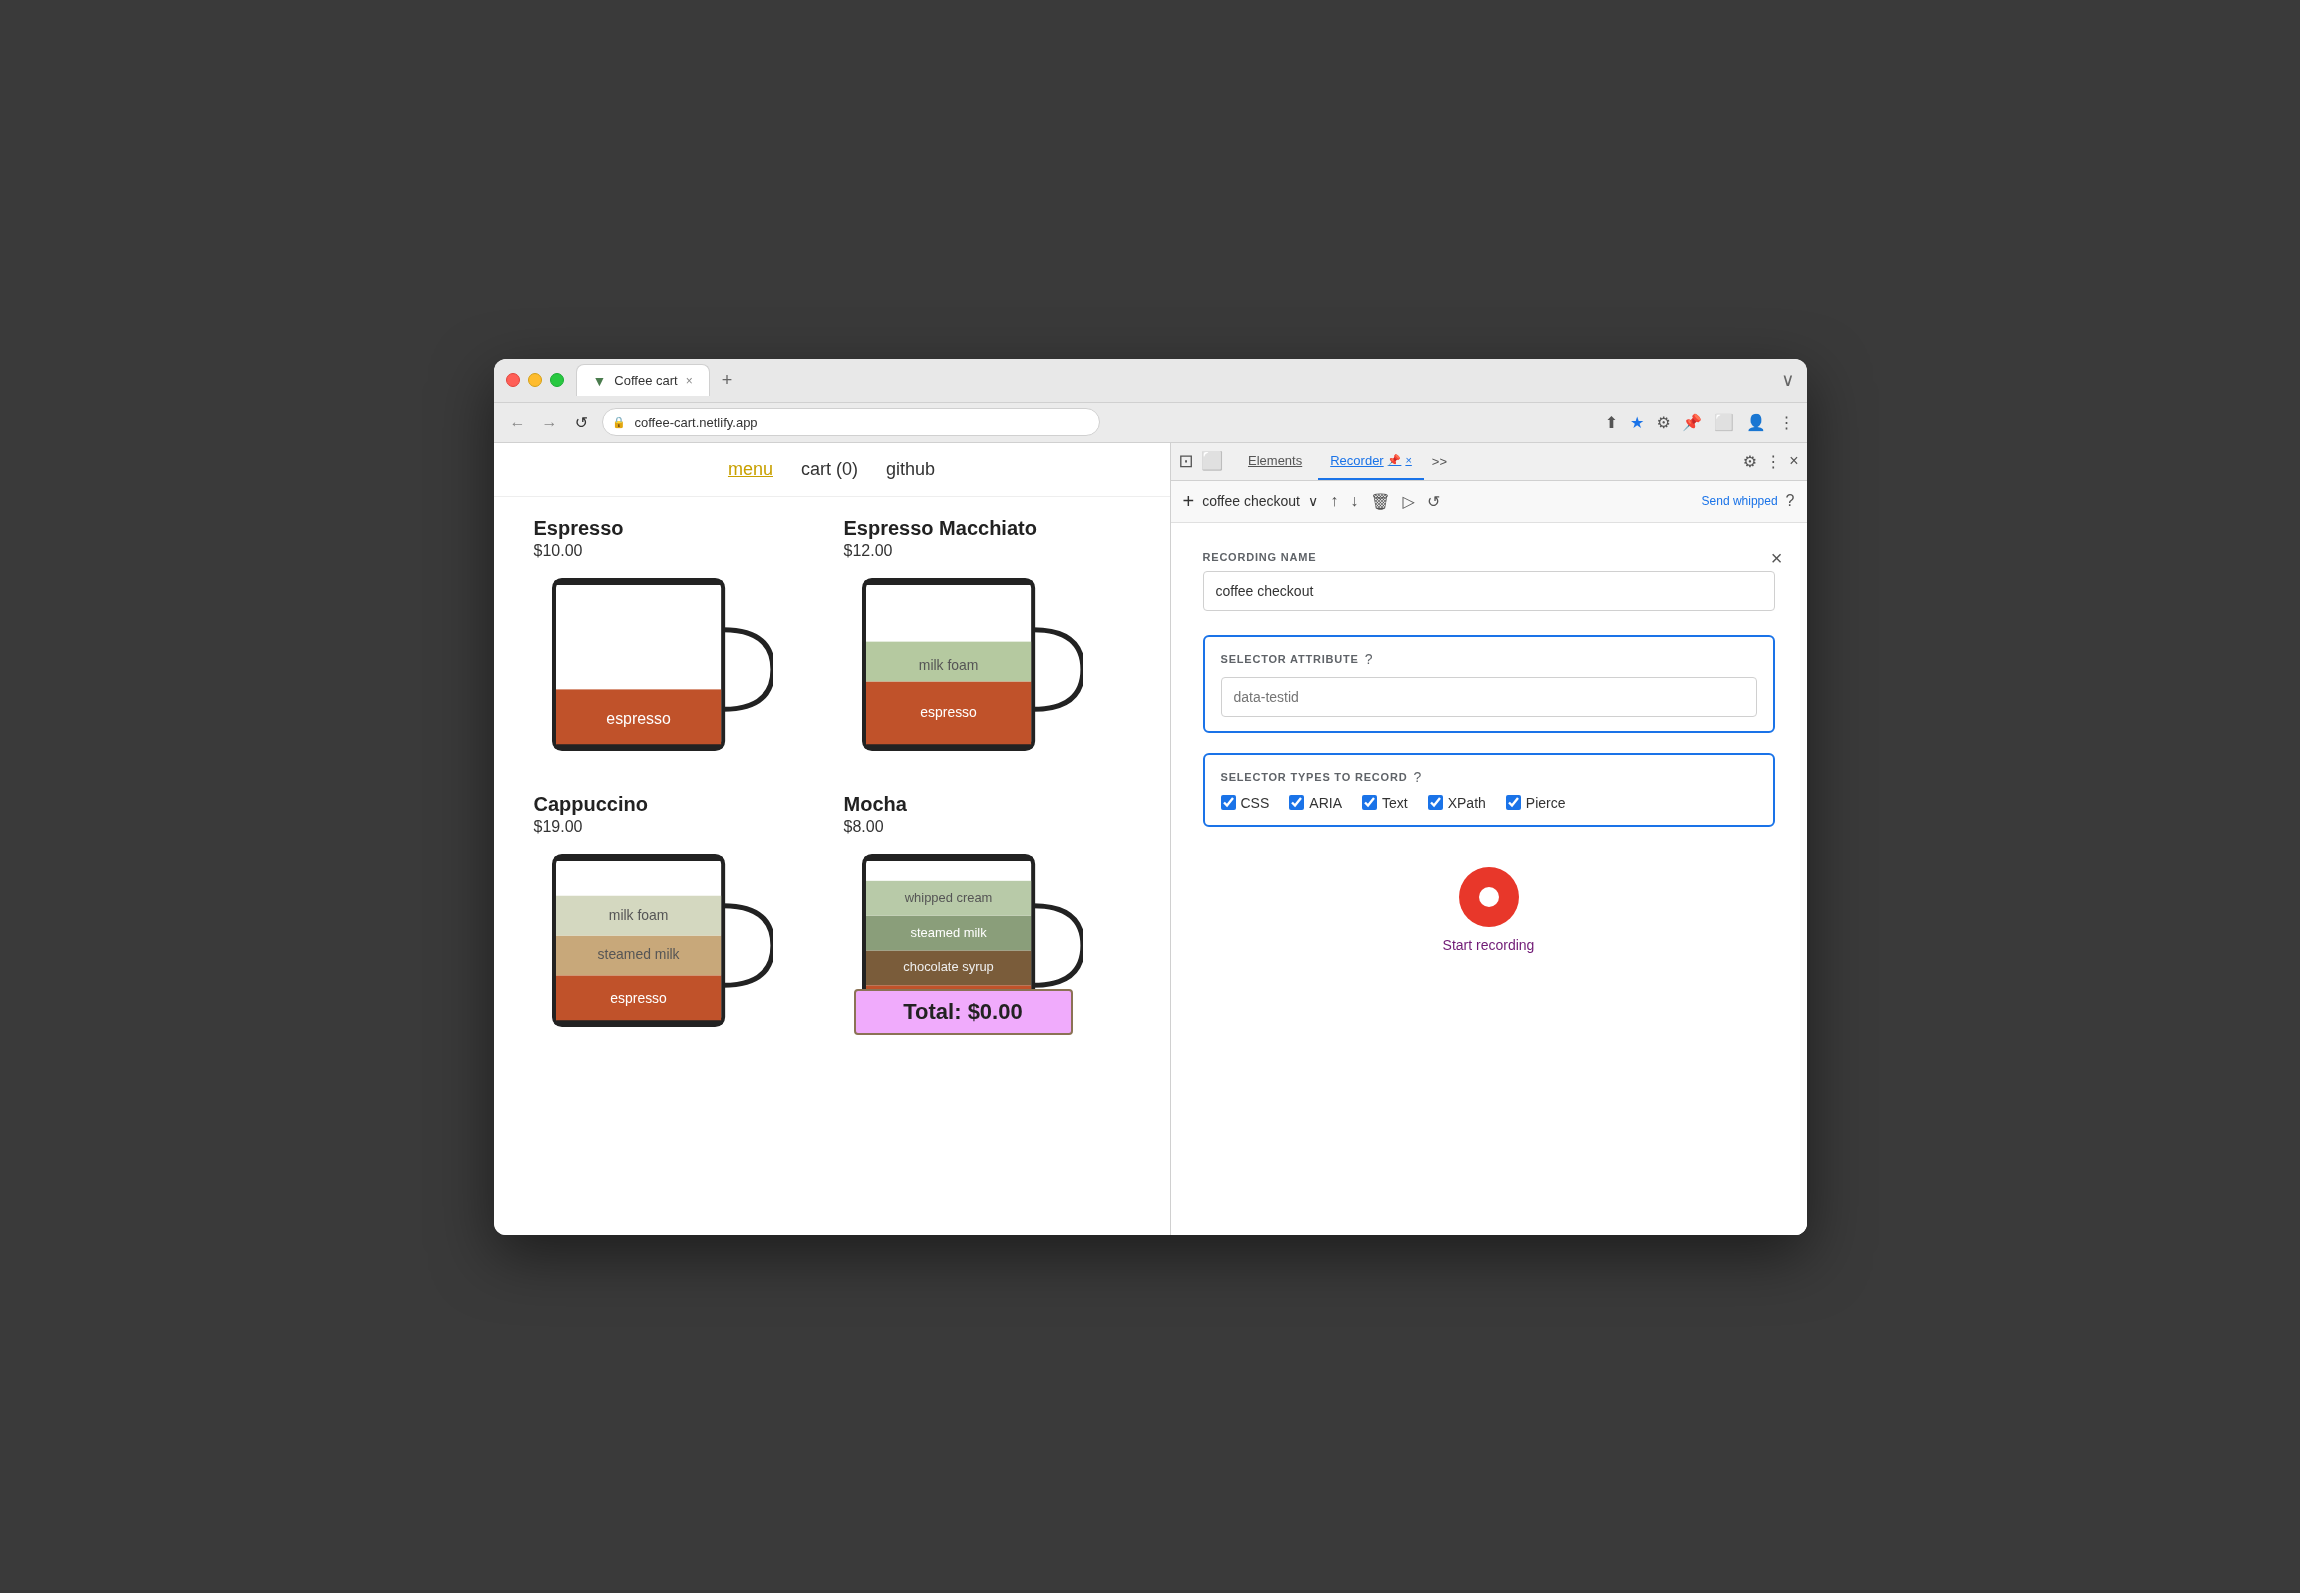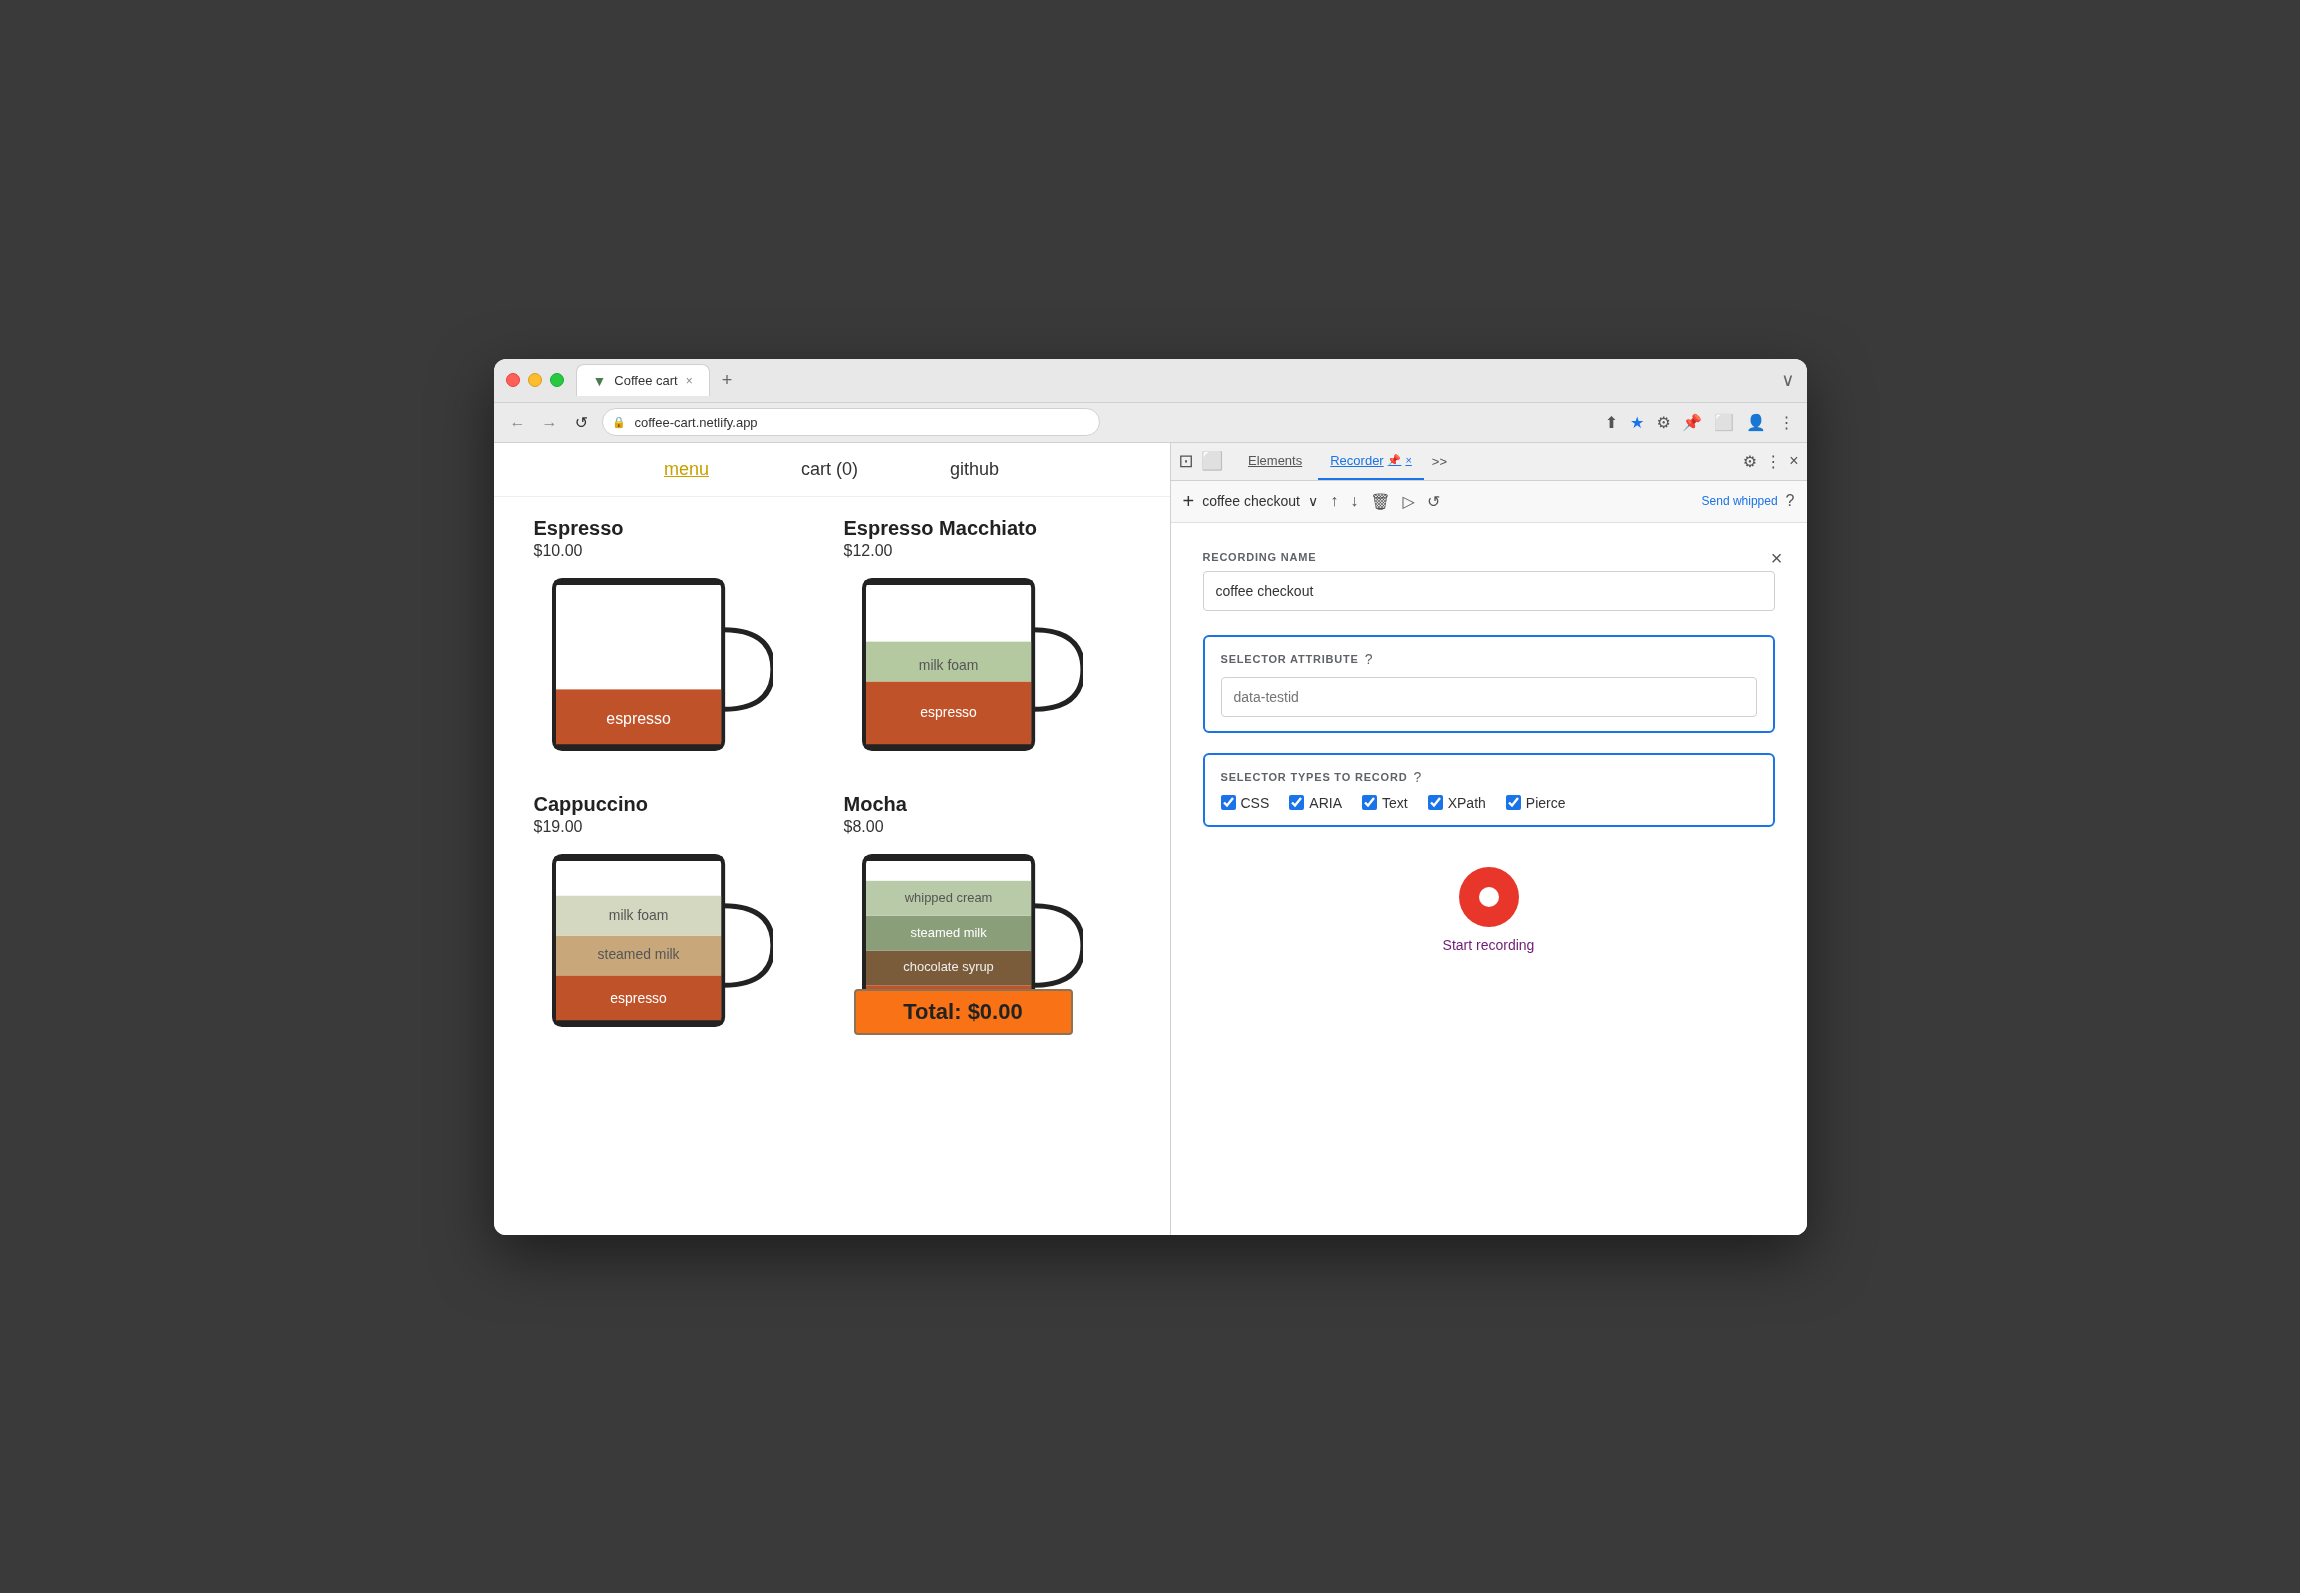--- a/index.html
+++ b/index.html
@@ -151,21 +151,21 @@
       flex: 0 0 677px;
       background: white;
       display: flex;
       flex-direction: column;
       border-right: 1px solid #d0d0d0;
       overflow-y: auto;
     }
     .site-nav {
       display: flex;
       justify-content: center;
-      gap: 92px;
+      gap: 28px;
       padding: 16px 0;
       border-bottom: 1px solid #eee;
     }
     .nav-link {
       font-size: 18px;
       color: #333;
       text-decoration: none;
       cursor: pointer;
     }
     .nav-link.active {
@@ -419,21 +419,21 @@
     .record-label {
       font-size: 14px;
       color: #701a75;
     }
     
     .total-badge {
       position: absolute;
       bottom: 10px;
       left: 10px;
       right: 10px;
-      background: #f97316;
+      background: #f0abfc;
       border: 2px solid #8B7355;
       border-radius: 4px;
       padding: 8px 12px;
       font-size: 22px;
       font-weight: bold;
       color: #222;
       text-align: center;
     }
   </style>
 </head>

